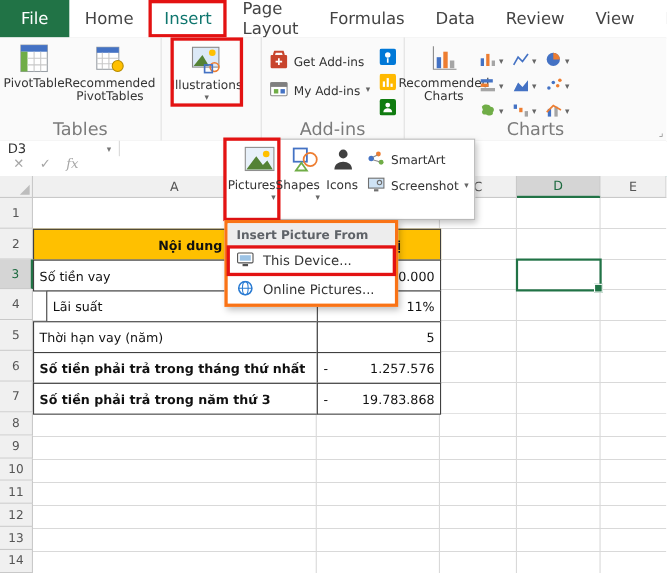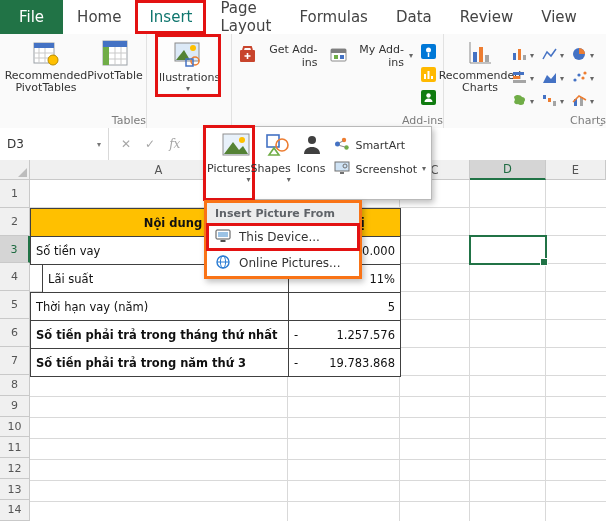--- a/index.html
+++ b/index.html
@@ -11,38 +11,38 @@
           border-bottom:1px solid #e3e3e3;display:flex;align-items:stretch;}
   .tab{padding:0 14px;display:flex;align-items:center;font-size:15px;color:#444;cursor:default;}
   .tab-file{background:#217346;color:#fff;padding:0 19px;}
   .tab-insert{color:#0f766e;outline:3px solid #e31212;outline-offset:-3px;}
 
   
   .ribbon{position:absolute;top:34px;left:0;right:0;height:94px;background:#fafafa;
           border-bottom:1px solid #d8d8d8;display:flex;}
   .rgroup{position:relative;border-right:1px solid #e2e2e2;display:flex;align-items:flex-start;
           padding:4px 4px 16px;}
-  .rgroup-label{position:absolute;bottom:1px;left:0;right:0;text-align:right;
-                font-size:11px;color:#7b7b7b;}
+  .rgroup-label{position:absolute;bottom:1px;left:0;right:0;text-align:center;
+                font-size:16px;color:#7b7b7b;}
   .bigbtn{width:54px;display:flex;flex-direction:column;align-items:center;gap:1px;
           padding-top:2px;font-size:11px;line-height:12px;text-align:center;color:#333;}
   .bigbtn.wide{width:84px;}
-  .medcol{display:flex;gap:6px;padding-top:8px;text-align:right;}
+  .medcol{display:flex;flex-direction:column;gap:6px;padding-top:8px;}
   .medbtn{display:flex;align-items:center;gap:5px;height:20px;padding:0 3px;font-size:11px;color:#333;}
   .smallcol{display:flex;flex-direction:column;gap:5px;padding:6px 3px 0 5px;}
   .arrow{font-size:8px;color:#666;line-height:8px;}
   .illus-btn{width:58px;outline:3px solid #e31212;outline-offset:1px;background:#fdfdfd;justify-content:flex-end;}
   .chartgrid{display:grid;grid-template-columns:repeat(3,30px);grid-auto-rows:23px;
              padding-top:6px;align-items:center;}
   .minibtn{display:flex;align-items:center;gap:2px;}
   .launcher{position:absolute;right:3px;bottom:1px;font-size:9px;color:#8a8a8a;}
 
   
   .fbar{position:absolute;top:128px;left:0;right:0;height:32px;background:#fff;
-        border-bottom:1px solid #14b8a6;display:flex;align-items:stretch;}
+        border-bottom:1px solid #14b8a6;display:flex;align-items:stretch;flex-direction:column;}
   .namebox{width:94px;border-right:1px solid #d9d9d9;display:flex;align-items:center;
            justify-content:space-between;padding:0 7px;font-size:12px;color:#333;}
   .nb-arrow{font-size:8px;color:#777;}
   .fbtns{display:flex;align-items:center;color:#a6a6a6;gap:14px;padding:0 12px;font-size:12px;}
   .fx{font-style:italic;font-family:"DejaVu Serif","Liberation Serif",serif;}
   .finput{flex:1;background:#fff;}
 
   
   .sheet{position:absolute;top:160px;left:0;right:0;bottom:0;background:#fff;}
   .corner{position:absolute;top:0;left:0;width:30px;height:20px;background:#f0f0f0;
@@ -107,41 +107,41 @@
     <div class="tab">Formulas</div>
     <div class="tab">Data</div>
     <div class="tab">Review</div>
     <div class="tab">View</div>
     <div class="tab">Developer</div>
   </div>
 
   <div class="ribbon">
 
     <div class="rgroup">
+      <div class="bigbtn">
+        <span>
+          <svg width="26" height="26">
+              <rect x="1" y="1" width="24" height="24" fill="#fff" stroke="#9aa0a6"></rect>
+              <rect x="1" y="1" width="24" height="6" fill="#4472c4"></rect>
+              <rect x="1" y="7" width="6" height="18" fill="#70ad47"></rect>
+              <path d="M7 13h18M7 19h18M13 7v18M19 7v18" stroke="#c9c9c9" fill="none"></path>
+            </svg>
+        </span>
+        <span>PivotTable</span>
+      </div>
       <div class="bigbtn wide">
         <span>
           <svg width="26" height="26">
               <rect x="1" y="3" width="20" height="20" fill="#fff" stroke="#9aa0a6"></rect>
               <rect x="1" y="3" width="20" height="5" fill="#4472c4"></rect>
               <path d="M6 8v15M12 8v15M1 13h20M1 18h20" stroke="#c9c9c9" fill="none"></path>
               <circle cx="20" cy="20" r="5" fill="#ffc000" stroke="#b78b00"></circle>
             </svg>
         </span>
         <span>Recommended PivotTables</span>
-      </div>
-      <div class="bigbtn">
-        <span>
-          <svg width="26" height="26">
-              <rect x="1" y="1" width="24" height="24" fill="#fff" stroke="#9aa0a6"></rect>
-              <rect x="1" y="1" width="24" height="6" fill="#4472c4"></rect>
-              <rect x="1" y="7" width="6" height="18" fill="#70ad47"></rect>
-              <path d="M7 13h18M7 19h18M13 7v18M19 7v18" stroke="#c9c9c9" fill="none"></path>
-            </svg>
-        </span>
-        <span>PivotTable</span>
       </div>
       <div class="rgroup-label">Tables</div>
     </div>
 
     <div class="rgroup" style="width:82px;">
       <div class="bigbtn illus-btn" style="margin-left:8px;">
         <span>
           <svg width="30" height="28">
               <rect x="2" y="3" width="24" height="18" fill="#dce9f7" stroke="#8a8a8a"></rect>
               <circle cx="20" cy="8" r="3" fill="#ffc000"></circle>

